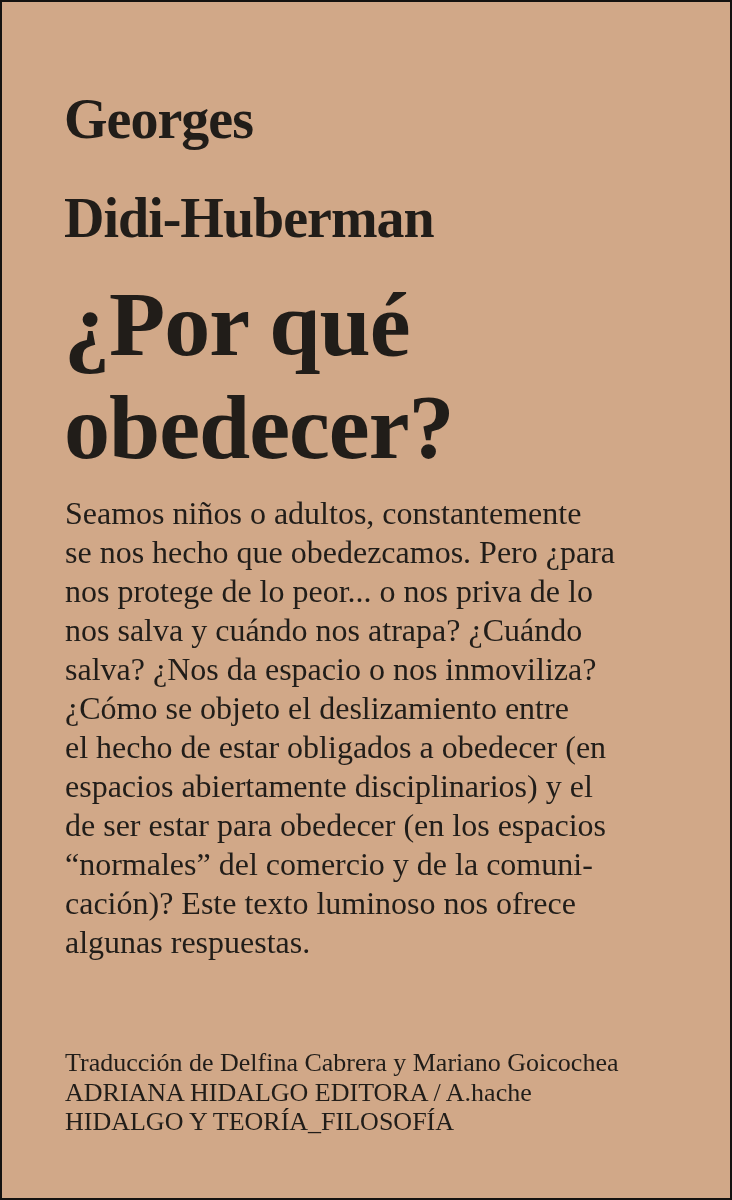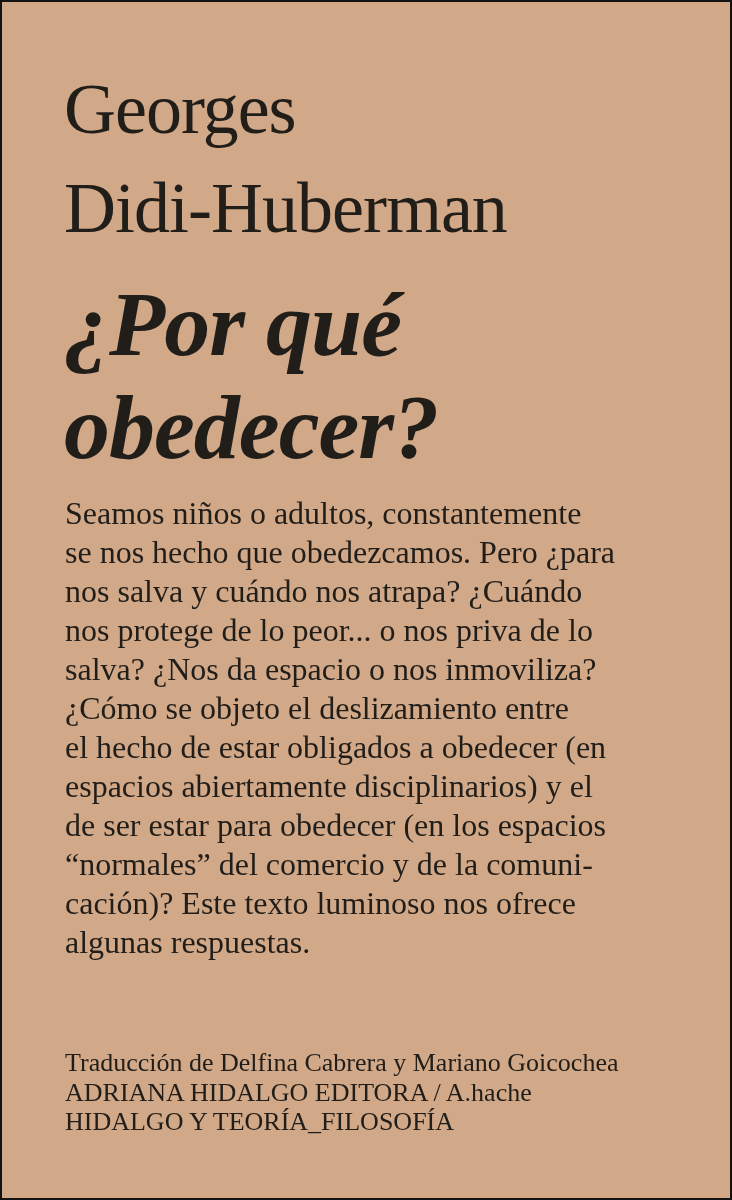--- a/index.html
+++ b/index.html
@@ -20,35 +20,34 @@
     box-sizing:border-box;
     background:var(--bg);
     border:2px solid var(--frame);
     overflow:hidden;
     font-family:"Liberation Serif","DejaVu Serif",serif;
     color:var(--ink);
   }
   .author{
     position:absolute;
     left:62px;
-    top:58px;
-    font-size:72px;
+    top:68px;
+    font-size:56px;
     line-height:99px;
-    font-weight:normal;
+    font-weight:bold;
     letter-spacing:-1px;
     white-space:nowrap;
   }
   .title{
     position:absolute;
     left:62px;
     top:271px;
     font-size:92px;
     line-height:103px;
     font-weight:bold;
-    font-style:italic;
     letter-spacing:-1px;
     white-space:nowrap;
   }
   .synopsis{
     position:absolute;
     left:63px;
     top:492px;
     font-size:32px;
     line-height:39px;
     white-space:nowrap;
@@ -73,22 +72,22 @@
   </div>
 
   <div class="title">
     <div>¿Por qué</div>
     <div>obedecer?</div>
   </div>
 
   <div class="synopsis">
     <div>Seamos niños o adultos, constantemente</div>
     <div>se nos hecho que obedezcamos. Pero ¿para</div>
+    <div>nos protege de lo peor... o nos priva de lo</div>
     <div>nos salva y cuándo nos atrapa? ¿Cuándo</div>
-    <div>nos protege de lo peor... o nos priva de lo</div>
     <div>salva? ¿Nos da espacio o nos inmoviliza?</div>
     <div>¿Cómo se objeto el deslizamiento entre</div>
     <div>el hecho de estar obligados a obedecer (en</div>
     <div>espacios abiertamente disciplinarios) y el</div>
     <div>de ser estar para obedecer (en los espacios</div>
     <div>“normales” del comercio y de la comuni-</div>
     <div>cación)? Este texto luminoso nos ofrece</div>
     <div>algunas respuestas.</div>
   </div>
 

